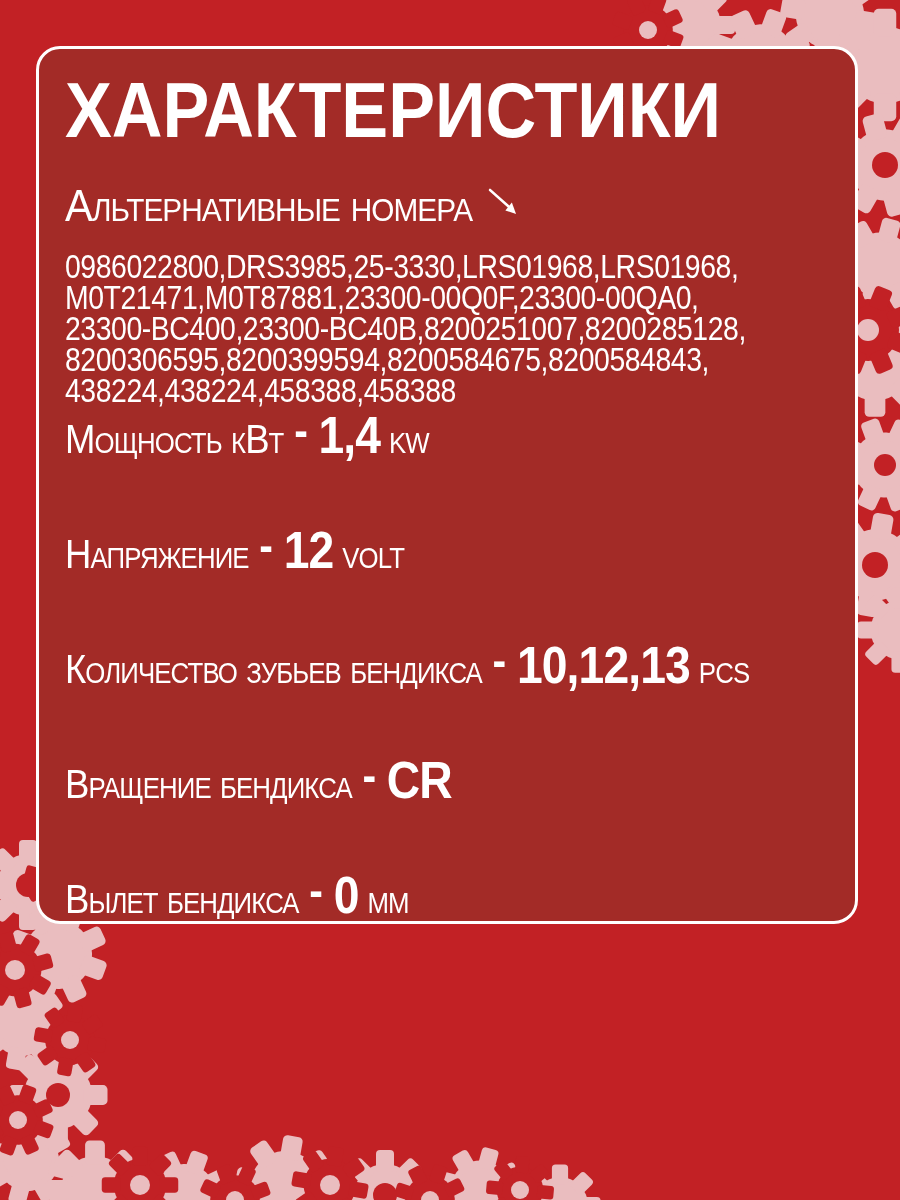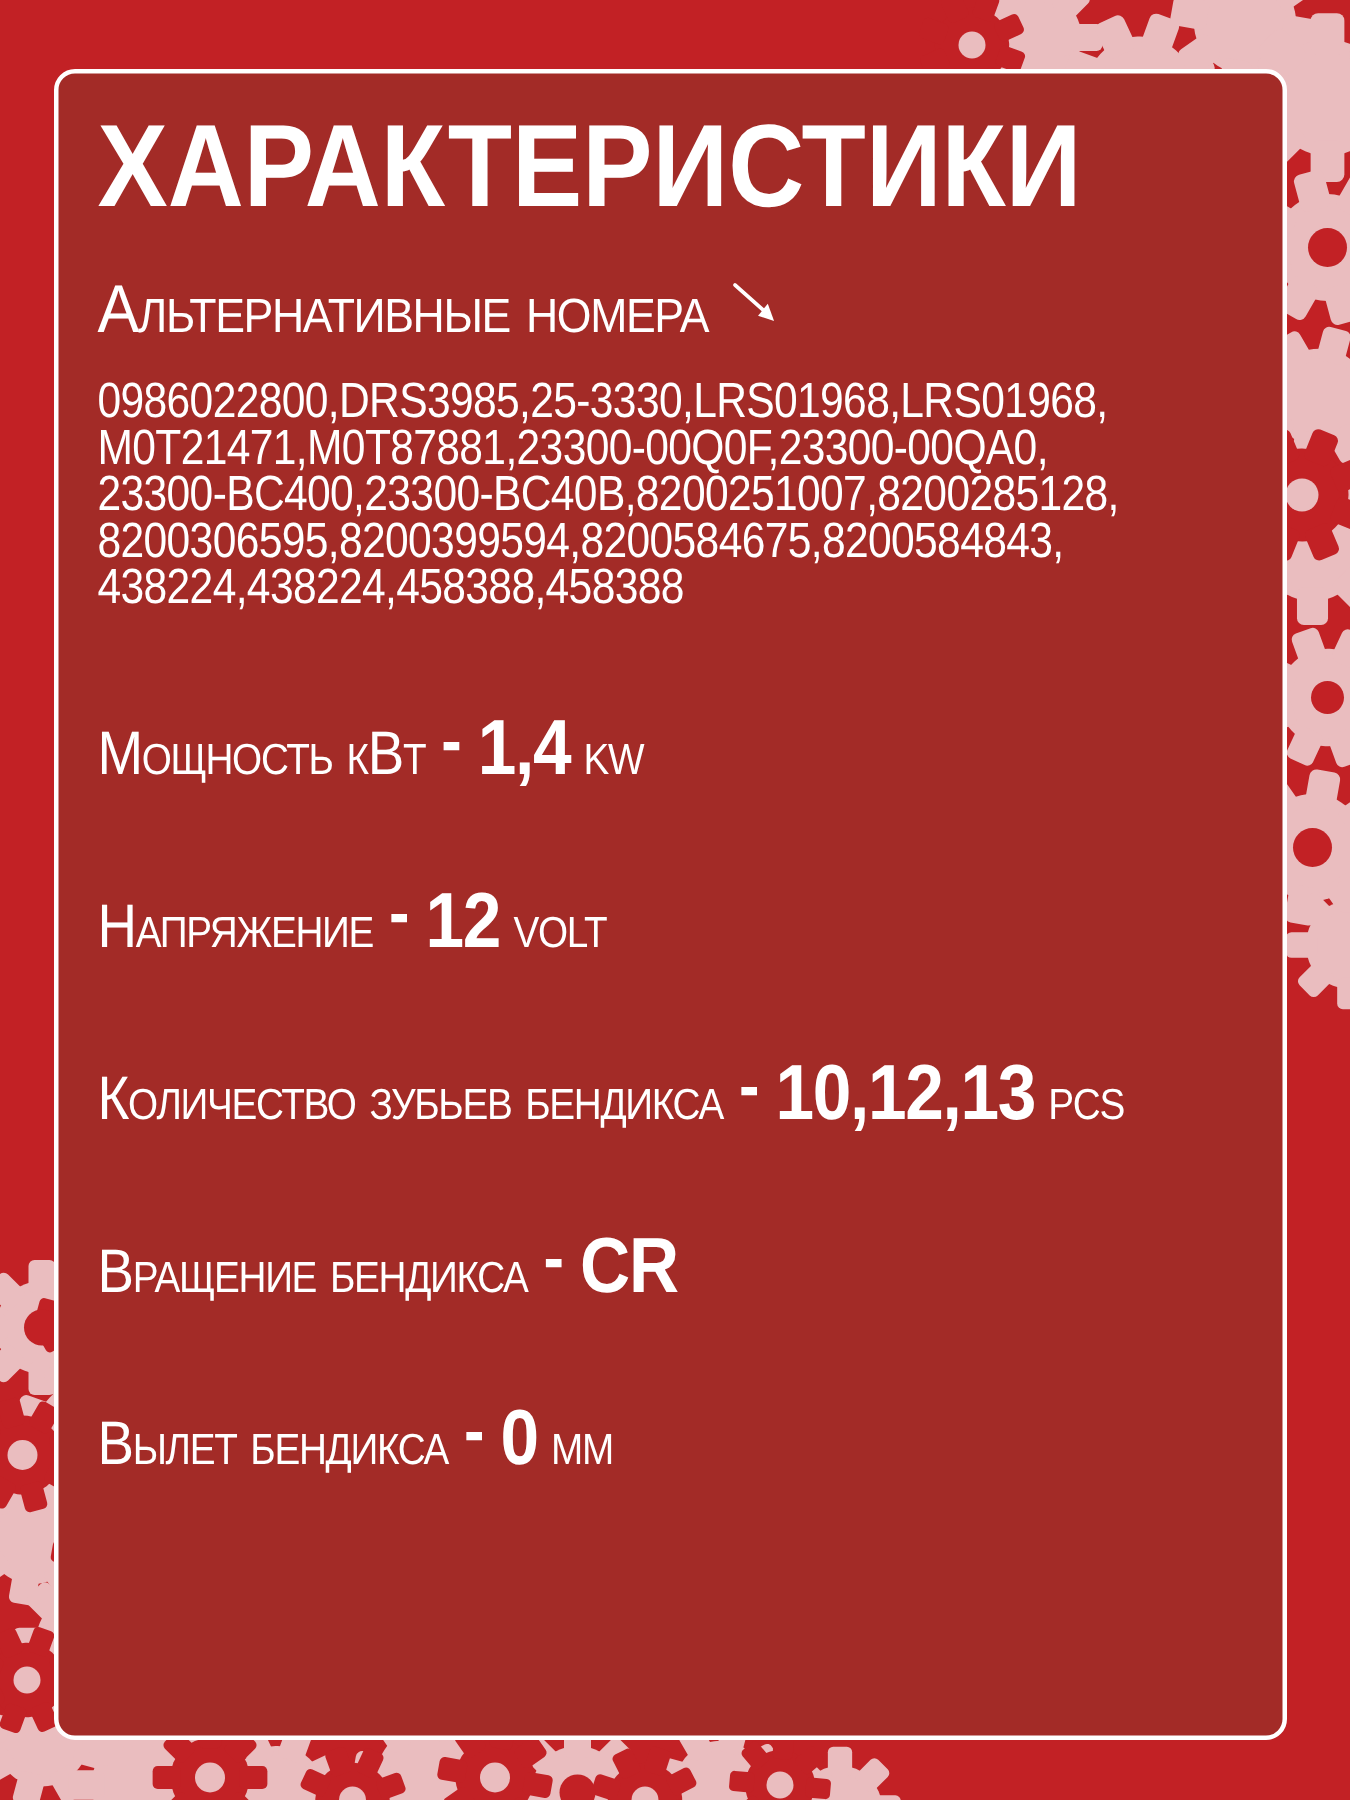--- a/index.html
+++ b/index.html
@@ -15,24 +15,24 @@
     position: absolute;
     left: 0; top: 0;
     width: 900px; height: 1200px;
     z-index: 0;
   }
   .g-pink { fill: var(--pink, #eabdbf); }
   .g-red  { fill: var(--red, #c22125); }
   .panel {
     position: absolute;
     left: 36px; top: 46px;
-    width: 822px; height: 1114px;
+    width: 822px; height: 878px;
     background: var(--panel, #a32b27);
     border: 3px solid var(--white, #ffffff);
-    border-radius: 14px;
+    border-radius: 24px;
     z-index: 1;
     padding: 0 20px 0 26px;
   }
   .title {
     margin-top: 22px;
     font-size: 78px;
     font-weight: 700;
     line-height: 1.0;
     letter-spacing: 0px;
     white-space: nowrap;
@@ -56,21 +56,21 @@
   .arrow-icon { margin-left: 14px; vertical-align: -2px; }
   .numbers { margin-top: 19px; }
   .numline {
     font-size: 33px;
     line-height: 31px;
     letter-spacing: -0.5px;
     white-space: nowrap;
     transform: scaleX(0.86);
     transform-origin: 0 50%;
   }
-  .specs { margin-top: 64px; }
+  .specs { }
   .spec-row {
     height: 58px;
     line-height: 58px;
     margin-bottom: 57px;
     white-space: nowrap;
     transform: scaleX(0.89);
     transform-origin: 0 50%;
   }
   .spec-label {
     font-size: 41px;

